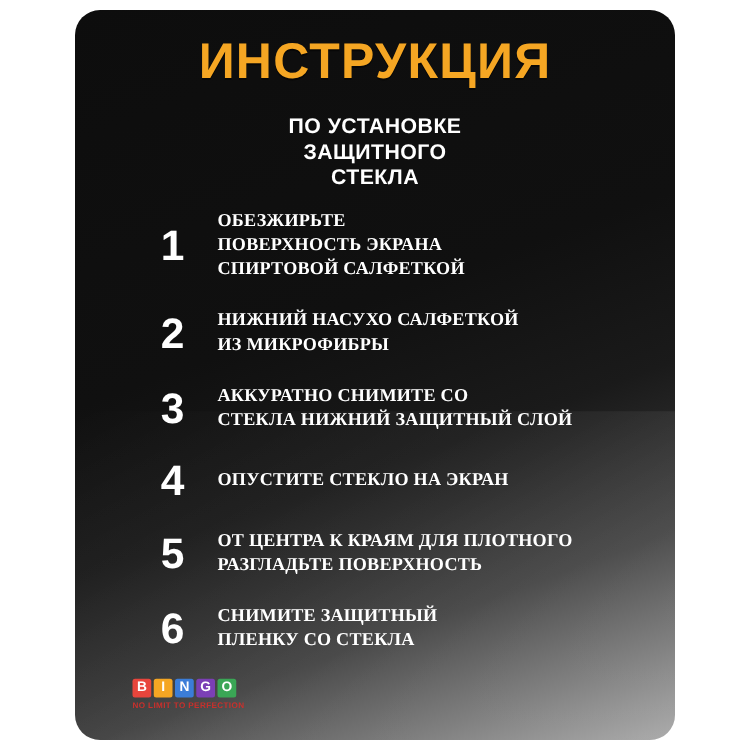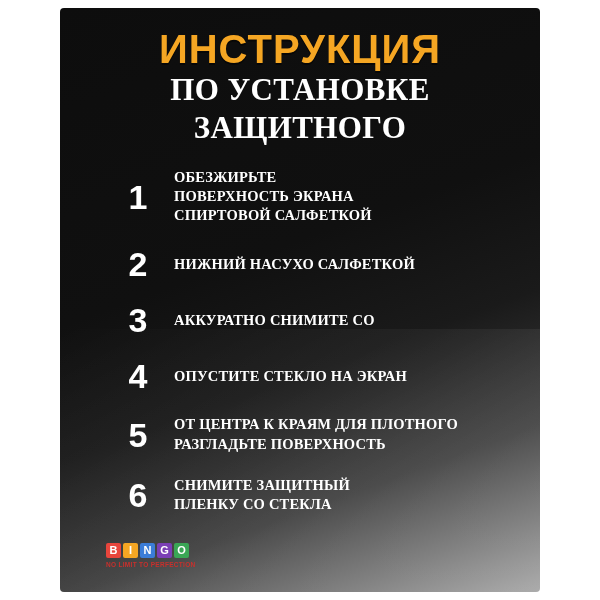--- a/index.html
+++ b/index.html
@@ -18,21 +18,21 @@
     width: 600px;
     height: 600px;
     background: #ffffff;
   }
   .card {
     position: absolute;
     left: 60px;
     top: 8px;
     width: 480px;
     height: 584px;
-    border-radius: 4px;
+    border-radius: 20px;
     overflow: hidden;
     background: linear-gradient(160deg, #0d0d0d 0%, #101010 42%, #1a1a1a 60%, #3a3a3a 78%, #6d6d6d 90%, #9a9a9a 100%);
   }
   
   .card::after {
     content: "";
     position: absolute;
     left: 0; right: 0; bottom: 0; top: 55%;
     background: linear-gradient(to bottom right, rgba(255,255,255,0.00) 0%, rgba(255,255,255,0.05) 45%, rgba(255,255,255,0.18) 100%);
     pointer-events: none;
@@ -48,27 +48,26 @@
   }
   .title-main {
     font-size: 40px;
     font-weight: bold;
     letter-spacing: 1px;
     color: #f5a623;
     line-height: 1.05;
     text-shadow: 0 2px 0 rgba(0,0,0,0.5);
   }
   .title-sub {
-    margin-top: 1px;
-    font-size: 31px;
+    margin-top: 21px;
+    font-size: 17px;
     font-weight: bold;
     color: #ffffff;
     line-height: 1.22;
     letter-spacing: 0.4px;
-    font-family: Liberation Serif, serif;
   }
 
   .steps {
     position: absolute;
     top: 160px;
     left: 56px;
     right: 40px;
     z-index: 3;
   }
   .step {
@@ -128,45 +127,48 @@
 <body>
 
 <div class="page">
   <div class="card">
 
     <div class="title-block">
       <div class="title-main">ИНСТРУКЦИЯ</div>
       <div class="title-sub">
         <div>ПО УСТАНОВКЕ</div>
         <div>ЗАЩИТНОГО</div>
+        <div>СТЕКЛА</div>
       </div>
     </div>
 
     <div class="steps">
 
       <div class="step">
         <div class="step-num">1</div>
         <div class="step-text">
           <div>ОБЕЗЖИРЬТЕ</div>
           <div>ПОВЕРХНОСТЬ ЭКРАНА</div>
           <div>СПИРТОВОЙ САЛФЕТКОЙ</div>
         </div>
       </div>
 
       <div class="step">
         <div class="step-num">2</div>
         <div class="step-text">
           <div>НИЖНИЙ НАСУХО САЛФЕТКОЙ</div>
+          <div>ИЗ МИКРОФИБРЫ</div>
         </div>
       </div>
 
       <div class="step">
         <div class="step-num">3</div>
         <div class="step-text">
           <div>АККУРАТНО СНИМИТЕ СО</div>
+          <div>СТЕКЛА НИЖНИЙ ЗАЩИТНЫЙ СЛОЙ</div>
         </div>
       </div>
 
       <div class="step">
         <div class="step-num">4</div>
         <div class="step-text">
           <div>ОПУСТИТЕ СТЕКЛО НА ЭКРАН</div>
         </div>
       </div>
 

